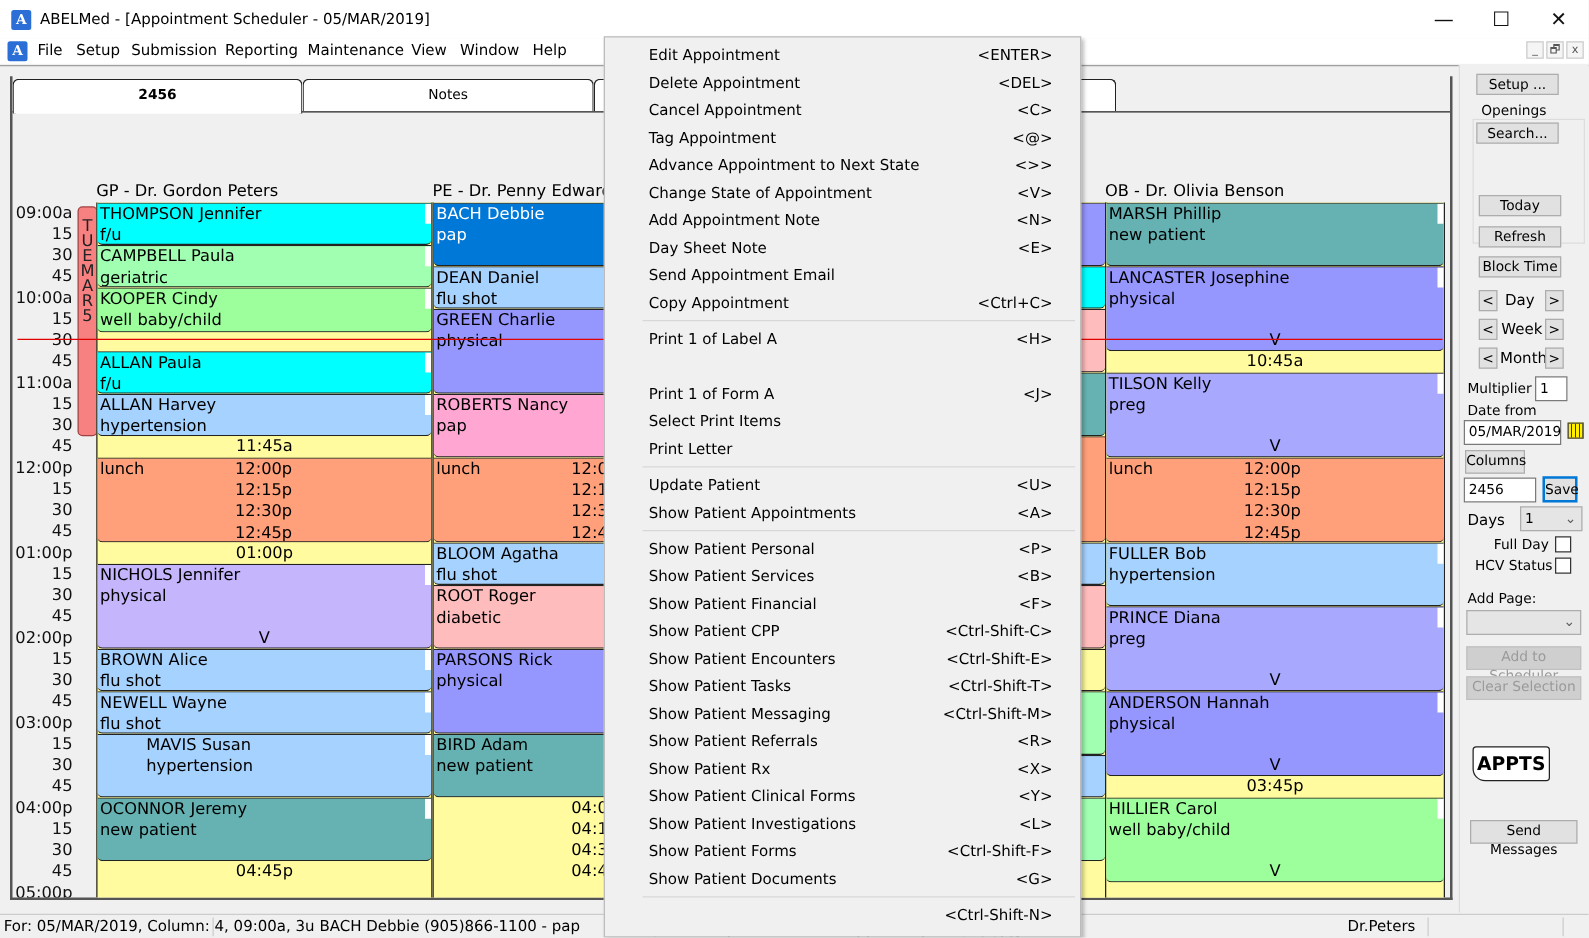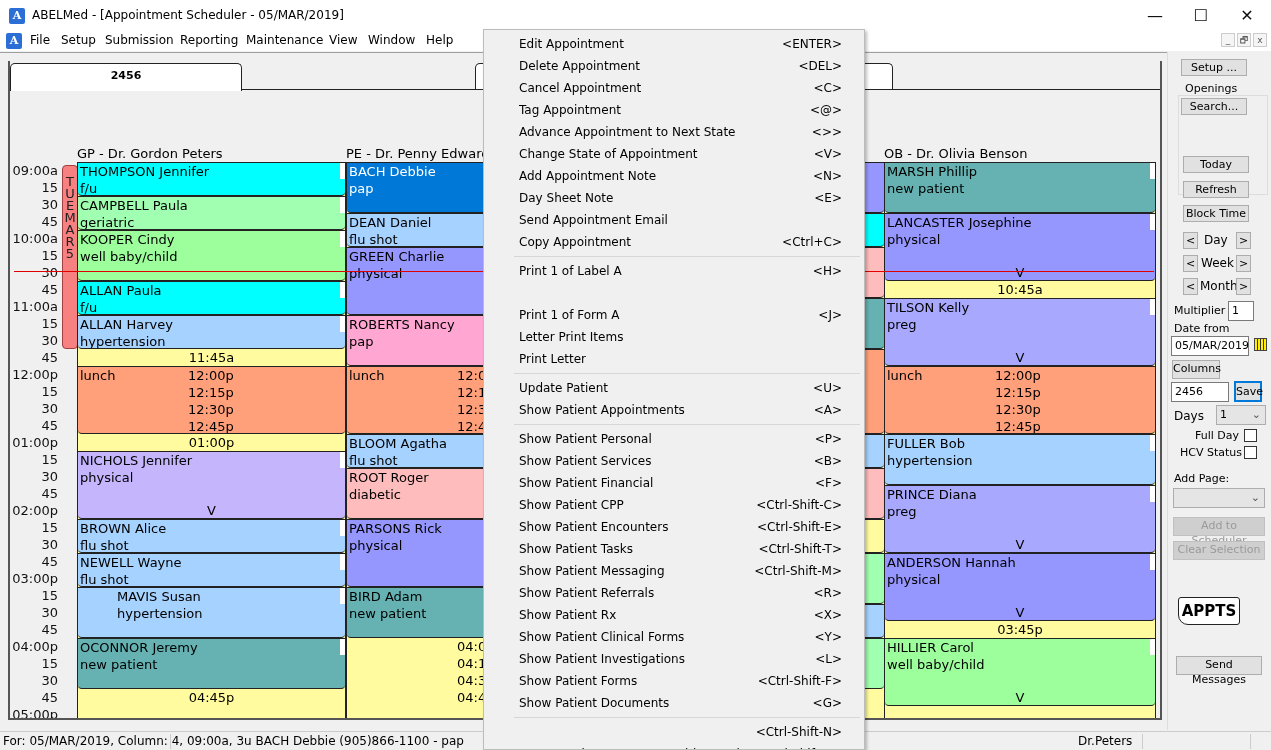--- a/index.html
+++ b/index.html
@@ -84,20 +84,21 @@
   <div class="mdi-btns">
     <span>_</span>
     <span>🗗</span>
     <span>x</span>
   </div>
 </div>
 
 <div class="client">
   <div class="sched-frame"></div>
   <div class="tab tab-active">2456</div>
+  <div class="tab tab-notes">Notes</div>
   <div class="tab tab-3"></div>
   <div class="tab-line"></div>
 
   <div class="grid-area" id="grid">
     <div id="time-col">
         <div class="time-label" style="left: 0px; top: 69px;">09:00a</div>
         <div class="time-label" style="left: 0px; top: 86px;">15</div>
         <div class="time-label" style="left: 0px; top: 103px;">30</div>
         <div class="time-label" style="left: 0px; top: 120px;">45</div>
         <div class="time-label" style="left: 0px; top: 137px;">10:00a</div>
@@ -148,21 +149,21 @@
         <div class="appt" style="top: 0px; height: 34px; background: rgb(0, 255, 255);">
           <div>THOMPSON Jennifer</div>
           <div>f/u</div>
           <div class="tick"></div>
         </div>
         <div class="appt" style="top: 34px; height: 34px; background: rgb(160, 255, 176);">
           <div>CAMPBELL Paula</div>
           <div>geriatric</div>
           <div class="tick"></div>
         </div>
-        <div class="appt" style="top: 68px; height: 51px; background: rgb(156, 255, 156);">
+        <div class="appt" style="top: 68px; height: 36px; background: rgb(156, 255, 156);">
           <div>KOOPER Cindy</div>
           <div>well baby/child</div>
           <div class="tick"></div>
         </div>
         <div class="appt" style="top: 119px; height: 34px; background: rgb(0, 255, 255);">
           <div>ALLAN Paula</div>
           <div>f/u</div>
           <div class="tick"></div>
         </div>
         <div class="appt" style="top: 153px; height: 34px; background: rgb(166, 210, 255);">
@@ -445,21 +446,21 @@
     <div class="ctx-sep" style="top: 226px;"></div>
     <div class="ctx-item" style="top: 230px;">
       <span class="ctx-label">Print 1 of Label A</span>
       <span class="ctx-short">&lt;H&gt;</span>
     </div>
     <div class="ctx-item" style="top: 274px;">
       <span class="ctx-label">Print 1 of Form A</span>
       <span class="ctx-short">&lt;J&gt;</span>
     </div>
     <div class="ctx-item" style="top: 296px;">
-      <span class="ctx-label">Letter Print Items</span>
+      <span class="ctx-label">Select Print Items</span>
       <span class="ctx-short"></span>
     </div>
     <div class="ctx-item" style="top: 318px;">
       <span class="ctx-label">Print Letter</span>
       <span class="ctx-short"></span>
     </div>
     <div class="ctx-sep" style="top: 343px;"></div>
     <div class="ctx-item" style="top: 347px;">
       <span class="ctx-label">Update Patient</span>
       <span class="ctx-short">&lt;U&gt;</span>

